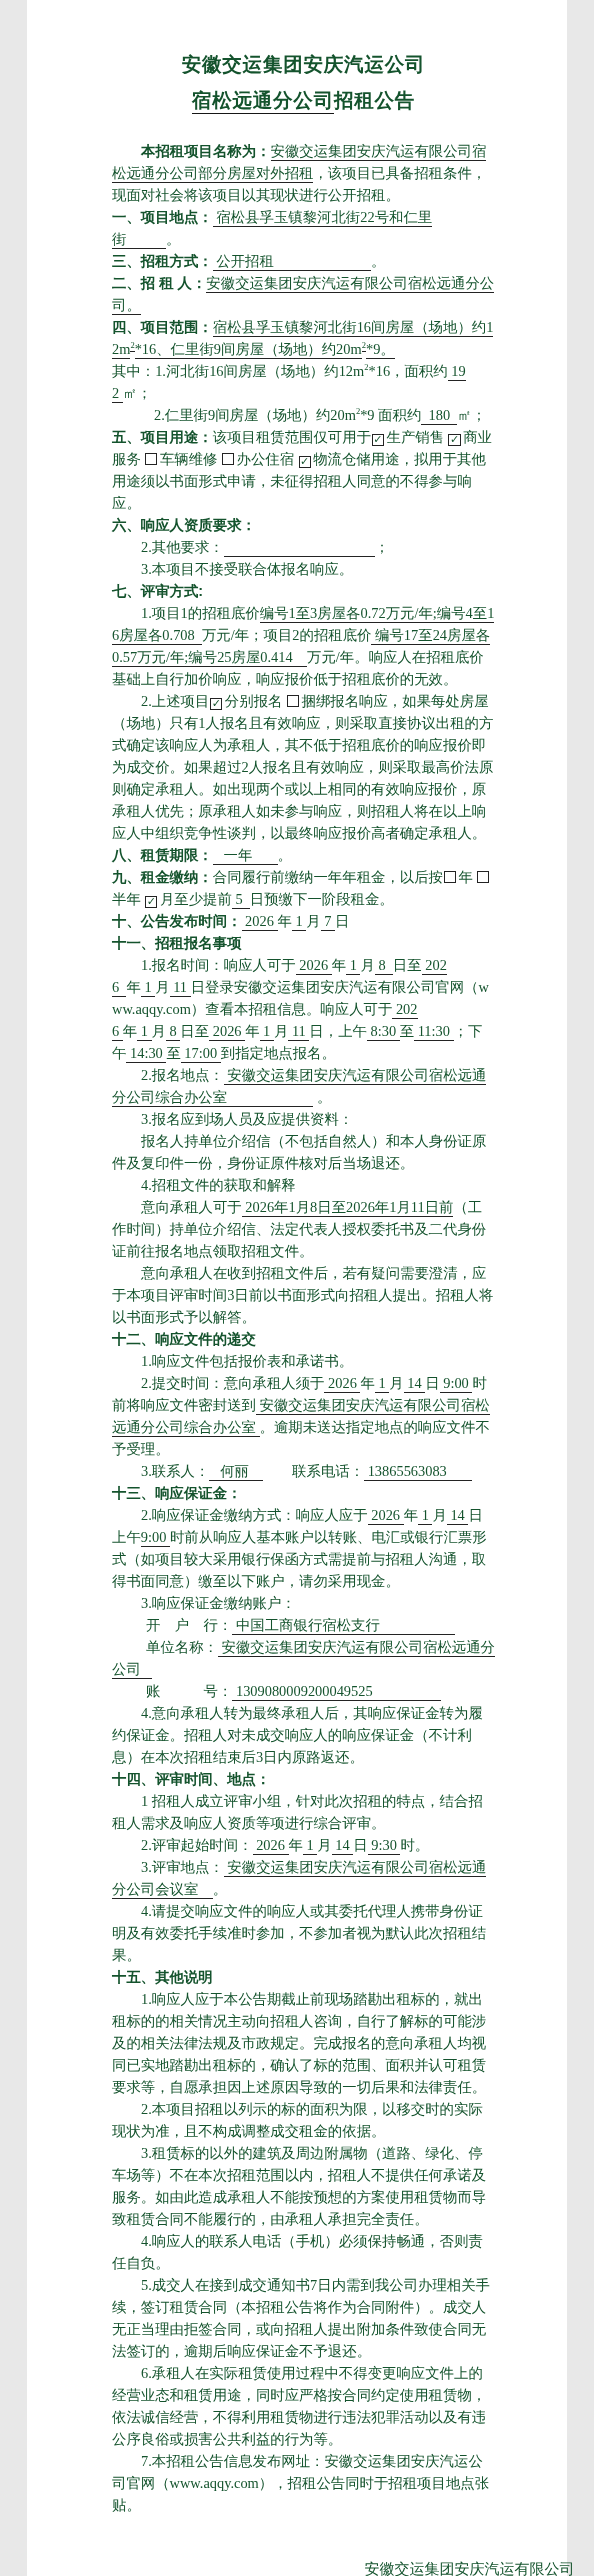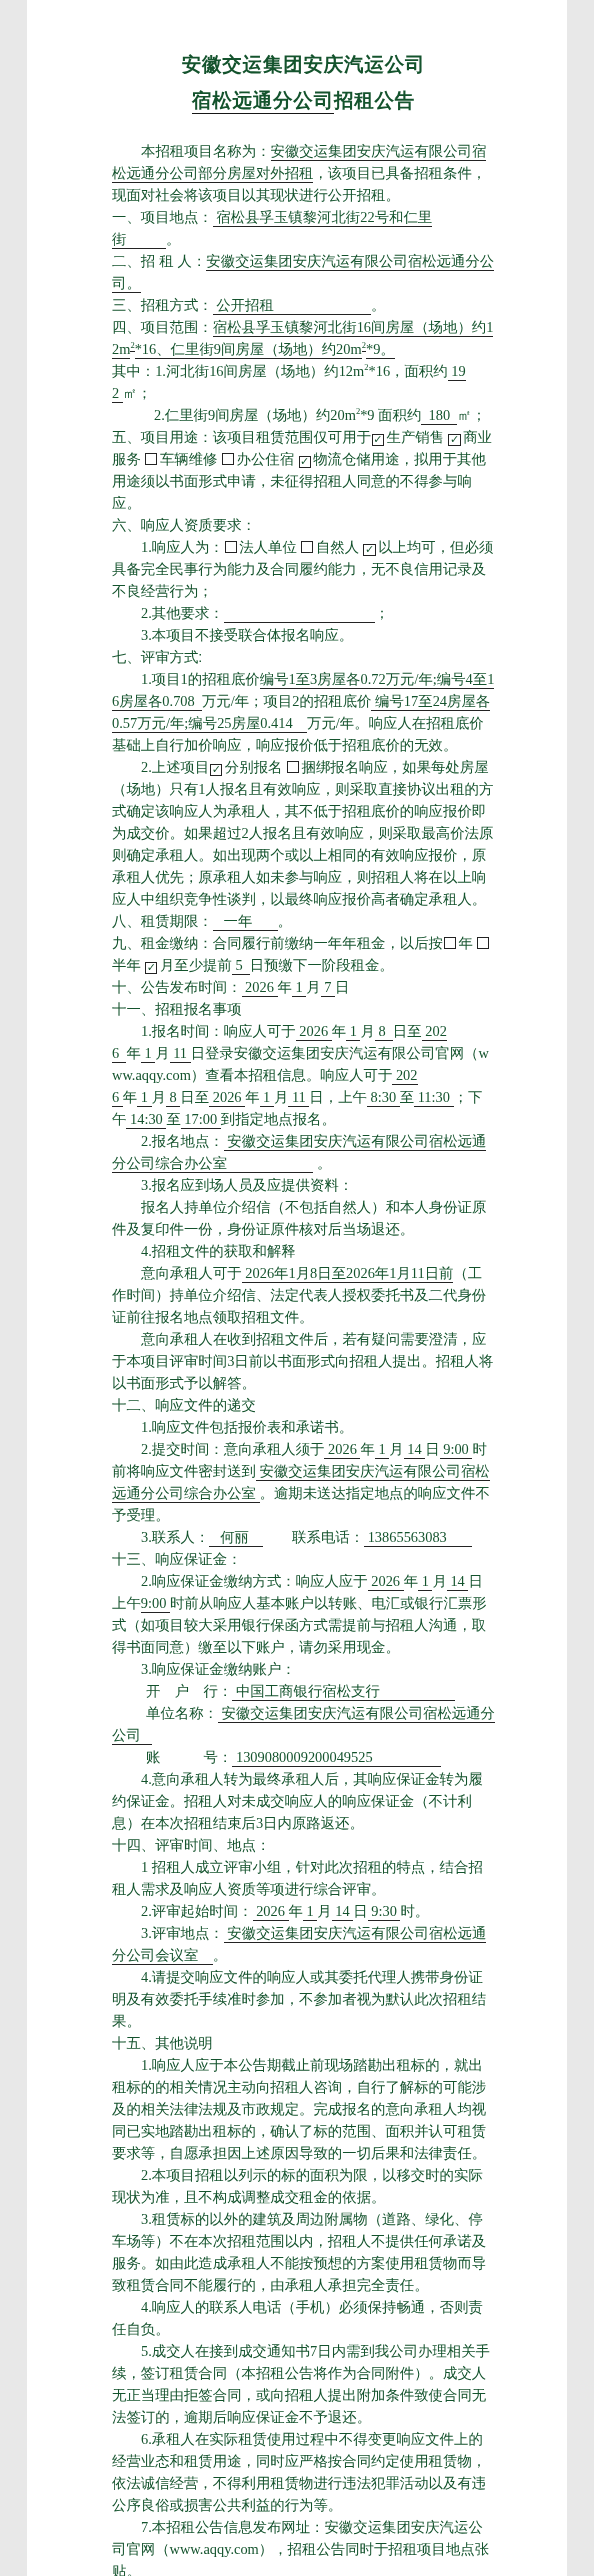--- a/index.html
+++ b/index.html
@@ -12,21 +12,21 @@
     text-align:center;font-family:"Liberation Sans","DejaVu Sans",sans-serif;
     font-weight:700;font-size:19.5px;line-height:36px;letter-spacing:0.8px;
   }
   .title .tu{border-bottom:1.7px solid #161616;padding-bottom:1.7px;}
   .doc{margin-top:22px;}
   .para{line-height:22px;white-space:pre-wrap;word-break:break-all;margin:0;}
   .para.p{text-indent:29px;}
   .para.h0{text-indent:0;}
   .para.ind29{text-indent:42px;}
   .para.bank{text-indent:34px;}
-  .b{font-weight:400;font-family:"Liberation Sans","DejaVu Sans",sans-serif;}
+  .b{font-weight:700;font-family:"Liberation Sans","DejaVu Sans",sans-serif;}
   .u{border-bottom:0.8px solid #232323;padding-bottom:0.8px;}
   .sup{font-size:8.5px;vertical-align:super;line-height:0;}
   .cb{
     display:inline-block;width:10.2px;height:10.2px;border:1.4px solid #232323;
     line-height:9.3px;font-size:11px;text-align:center;font-weight:700;
     margin:0 2.5px 0 0.8px;vertical-align:-0.8px;text-indent:0;
     font-family:"DejaVu Sans",sans-serif;
   }
   .sig{margin-top:41px;margin-left:202px;width:311px;text-align:center;line-height:25.5px;font-size:15px;}
   .sig-date{margin-top:18.7px;}
@@ -36,28 +36,27 @@
 
 <div class="page">
   <div class="title">
     <div><span>安徽交运集团安庆汽运公司</span></div>
     <div><span class="tu">宿松远通分公司</span><span>招租公告</span></div>
   </div>
 
   <div class="doc" id="doc-body">
       <div class="para p"><span class="b">本招租项目名称为：</span><span class="u">安徽交运集团安庆汽运有限公司宿松远通分公司部分房屋对外招租</span><span class="">，该项目已具备招租条件，现面对社会将该项目以其现状进行公开招租。</span></div>
       <div class="para h0"><span class="b">一、项目地点：</span><span class="u">&nbsp;宿松县孚玉镇黎河北街22号和仁里街</span><span class="u">&nbsp;&nbsp;&nbsp;&nbsp;&nbsp;&nbsp;&nbsp;&nbsp;&nbsp;&nbsp;&nbsp;</span><span class="">。</span></div>
+      <div class="para h0"><span class="b">三、招租方式：</span><span class="u">&nbsp;公开招租</span><span class="u">&nbsp;&nbsp;&nbsp;&nbsp;&nbsp;&nbsp;&nbsp;&nbsp;&nbsp;&nbsp;&nbsp;&nbsp;&nbsp;&nbsp;&nbsp;&nbsp;&nbsp;&nbsp;&nbsp;&nbsp;&nbsp;&nbsp;&nbsp;&nbsp;&nbsp;&nbsp;&nbsp;</span><span class="">。</span></div>
       <div class="para h0"><span class="b">二、招 租 人：</span><span class="u">安徽交运集团安庆汽运有限公司宿松远通分公司。</span></div>
-      <div class="para h0"><span class="b">三、招租方式：</span><span class="u">&nbsp;公开招租</span><span class="u">&nbsp;&nbsp;&nbsp;&nbsp;&nbsp;&nbsp;&nbsp;&nbsp;&nbsp;&nbsp;&nbsp;&nbsp;&nbsp;&nbsp;&nbsp;&nbsp;&nbsp;&nbsp;&nbsp;&nbsp;&nbsp;&nbsp;&nbsp;&nbsp;&nbsp;&nbsp;&nbsp;</span><span class="">。</span></div>
       <div class="para h0"><span class="b">四、项目范围：</span><span class="u">宿松县孚玉镇黎河北街16间房屋（场地）约12m</span><span class="u sup">2</span><span class="u">*16、仁里街9间房屋（场地）约20m</span><span class="u sup">2</span><span class="u">*9。</span></div>
       <div class="para h0"><span class="">其中：1.河北街16间房屋（场地）约12m</span><span class="sup">2</span><span class="">*16，面积约</span><span class="u">&nbsp;192&nbsp;</span><span class="">㎡；</span></div>
       <div class="para ind29"><span class="">2.仁里街9间房屋（场地）约20m</span><span class="sup">2</span><span class="">*9 面积约</span><span class="u">&nbsp;&nbsp;180&nbsp;&nbsp;</span><span class="">㎡；</span></div>
       <div class="para h0"><span class="b">五、项目用途：</span><span class="">该项目租赁范围仅可用于</span><span class="cb checked">✓</span><span class="">生产销售 </span><span class="cb checked">✓</span><span class="">商业服务 </span><span class="cb"></span><span class="">车辆维修 </span><span class="cb"></span><span class="">办公住宿 </span><span class="cb checked">✓</span><span class="">物流仓储用途，拟用于其他用途须以书面形式申请，未征得招租人同意的不得参与响应。</span></div>
       <div class="para h0"><span class="b">六、响应人资质要求：</span></div>
-      <div class="para p"><span class="">1.响应人为：</span><span class="cb"></span><span class="">法人单位 </span><span class="cb"></span><span class="">自然人 </span><span class="cb checked">✓</span><span class="">以上均可，但必须具备完全民事行为能力及合同履约能力，无不良信用记录及不良经营行为；</span></div>
       <div class="para p"><span class="">2.其他要求：</span><span class="u">&nbsp;&nbsp;&nbsp;&nbsp;&nbsp;&nbsp;&nbsp;&nbsp;&nbsp;&nbsp;&nbsp;&nbsp;&nbsp;&nbsp;&nbsp;&nbsp;&nbsp;&nbsp;&nbsp;&nbsp;&nbsp;&nbsp;&nbsp;&nbsp;&nbsp;&nbsp;&nbsp;&nbsp;&nbsp;&nbsp;&nbsp;&nbsp;&nbsp;&nbsp;&nbsp;&nbsp;&nbsp;&nbsp;&nbsp;&nbsp;&nbsp;&nbsp;</span><span class="">；</span></div>
       <div class="para p"><span class="">3.本项目不接受联合体报名响应。</span></div>
       <div class="para h0"><span class="b">七、评审方式:</span></div>
       <div class="para p"><span class="">1.项目1的招租底价</span><span class="u">编号1至3房屋各0.72万元/年;编号4至16房屋各0.708</span><span class="u">&nbsp;&nbsp;</span><span class="">万元/年；项目2的招租底价</span><span class="u">&nbsp;</span><span class="u">编号17至24房屋各0.57万元/年;编号25房屋0.414</span><span class="u">&nbsp;&nbsp;&nbsp;&nbsp;</span><span class="">万元/年。响应人在招租底价基础上自行加价响应，响应报价低于招租底价的无效。</span></div>
       <div class="para p"><span class="">2.上述项目</span><span class="cb checked">✓</span><span class="">分别报名 </span><span class="cb"></span><span class="">捆绑报名响应，如果每处房屋（场地）只有1人报名且有效响应，则采取直接协议出租的方式确定该响应人为承租人，其不低于招租底价的响应报价即为成交价。如果超过2人报名且有效响应，则采取最高价法原则确定承租人。如出现两个或以上相同的有效响应报价，原承租人优先；原承租人如未参与响应，则招租人将在以上响应人中组织竞争性谈判，以最终响应报价高者确定承租人。</span></div>
       <div class="para h0"><span class="b">八、租赁期限：</span><span class="u">&nbsp;&nbsp;&nbsp;一年&nbsp;&nbsp;&nbsp;&nbsp;&nbsp;&nbsp;&nbsp;</span><span class="">。</span></div>
       <div class="para h0"><span class="b">九、租金缴纳：</span><span class="">合同履行前缴纳一年年租金，以后按</span><span class="cb"></span><span class="">年 </span><span class="cb"></span><span class="">半年 </span><span class="cb checked">✓</span><span class="">月至少提前</span><span class="u">&nbsp;5&nbsp;&nbsp;</span><span class="">日预缴下一阶段租金。</span></div>
       <div class="para h0"><span class="b">十、公告发布时间：</span><span class="u">&nbsp;2026&nbsp;</span><span class="">年</span><span class="u">&nbsp;1&nbsp;</span><span class="">月</span><span class="u">&nbsp;7&nbsp;</span><span class="">日</span></div>
       <div class="para h0"><span class="b">十一、招租报名事项</span></div>
       <div class="para p"><span class="">1.报名时间：响应人可于</span><span class="u">&nbsp;2026&nbsp;</span><span class="">年</span><span class="u">&nbsp;1&nbsp;</span><span class="">月</span><span class="u">&nbsp;8&nbsp;&nbsp;</span><span class="">日至</span><span class="u">&nbsp;2026&nbsp;&nbsp;</span><span class="">年</span><span class="u">&nbsp;1&nbsp;</span><span class="">月</span><span class="u">&nbsp;11&nbsp;</span><span class="">日登录安徽交运集团安庆汽运有限公司官网（www.aqqy.com）查看本招租信息。响应人可于</span><span class="u">&nbsp;2026&nbsp;</span><span class="">年</span><span class="u">&nbsp;1&nbsp;</span><span class="">月</span><span class="u">&nbsp;8&nbsp;</span><span class="">日至</span><span class="u">&nbsp;2026&nbsp;</span><span class="">年</span><span class="u">&nbsp;1&nbsp;</span><span class="">月</span><span class="u">&nbsp;11&nbsp;</span><span class="">日，上午</span><span class="u">&nbsp;8:30&nbsp;</span><span class="">至</span><span class="u">&nbsp;11:30&nbsp;</span><span class="">；下午</span><span class="u">&nbsp;14:30&nbsp;</span><span class="">至</span><span class="u">&nbsp;17:00&nbsp;</span><span class="">到指定地点报名。</span></div>

